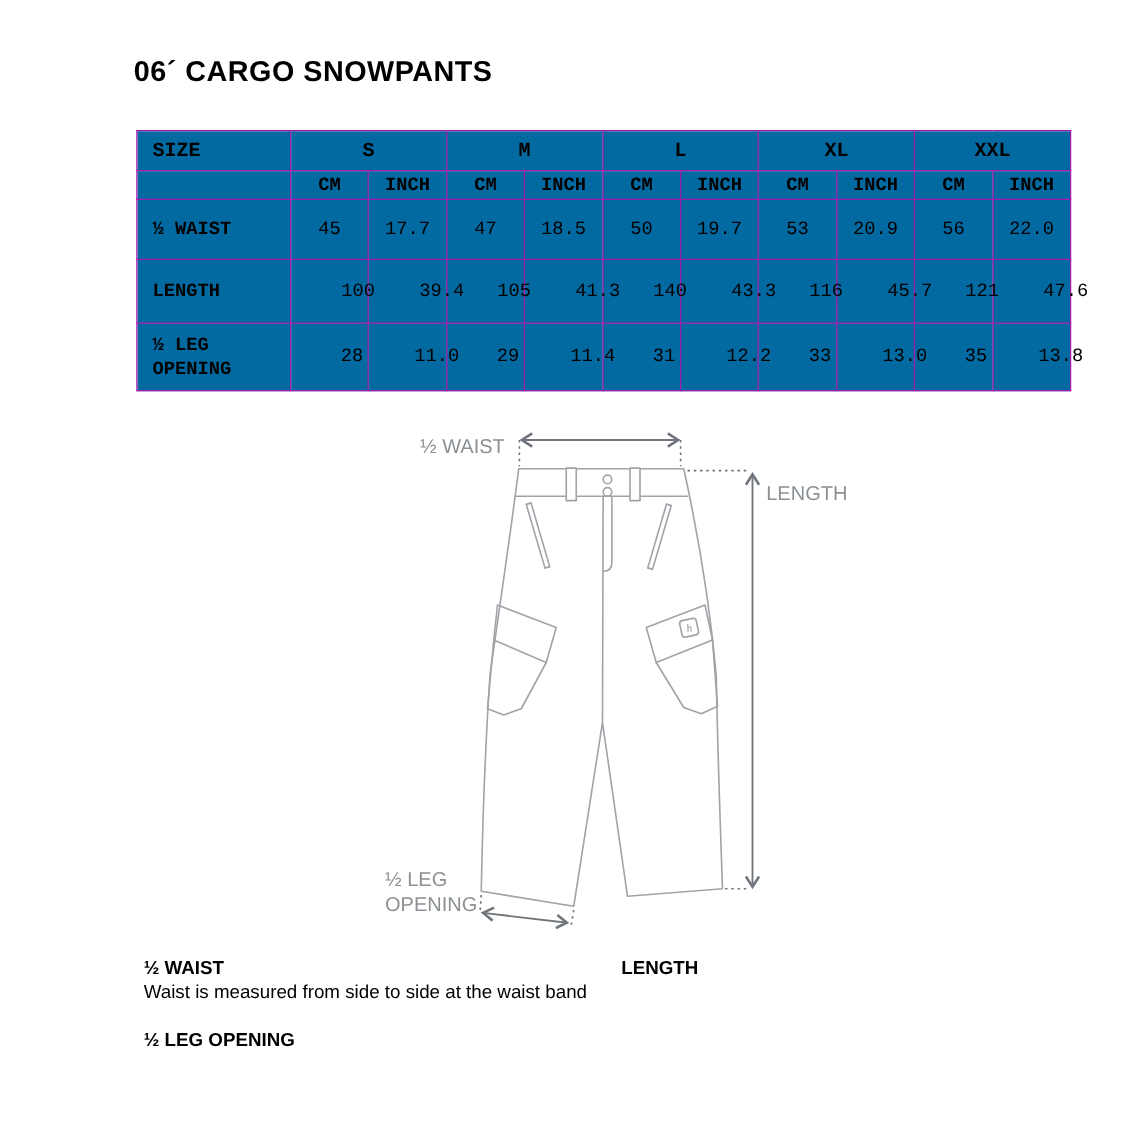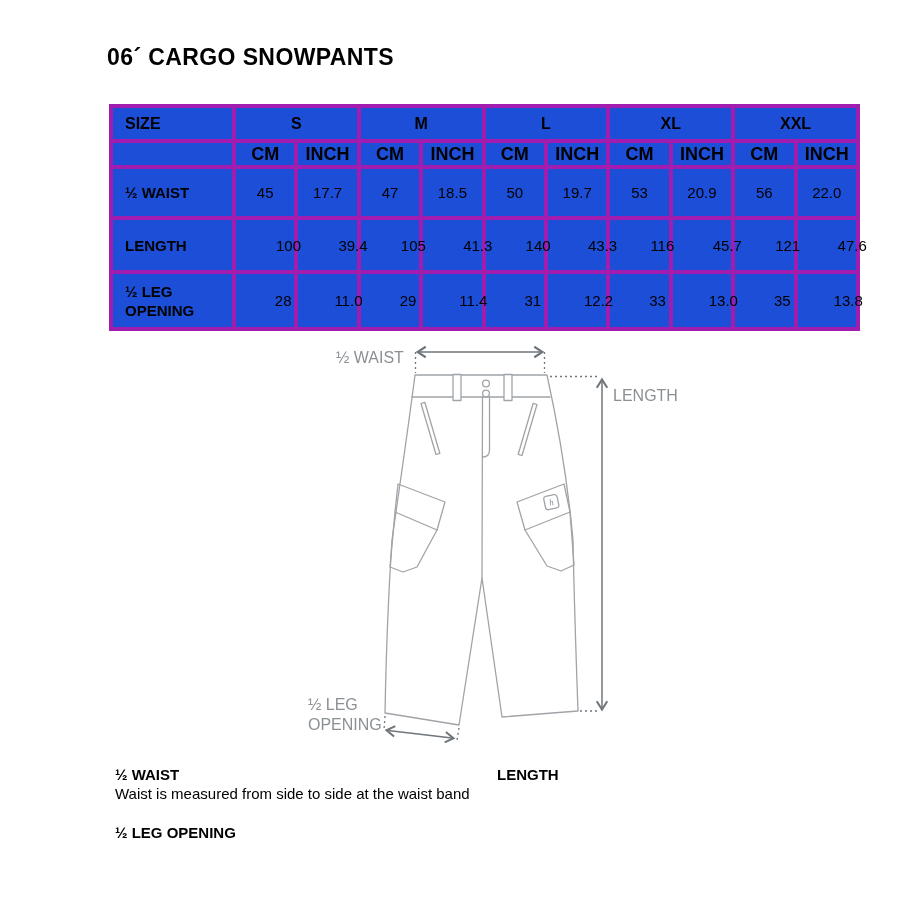--- a/index.html
+++ b/index.html
@@ -2,26 +2,26 @@
 <html><head>
 <meta charset="utf-8">
 <style>
   html,body{margin:0;padding:0;background:#fff;}
   .sheet{position:relative;width:900px;height:900px;background:#ffffff;overflow:hidden;
          font-family:"Liberation Sans",sans-serif;color:#000;margin-left:32px;}
   .page-title{position:absolute;left:75px;top:44px;font-size:23px;font-weight:bold;letter-spacing:.4px;}
 
   
   table.size-table{position:absolute;left:77px;top:104px;width:747px;border-collapse:collapse;table-layout:fixed;}
-  .size-table th,.size-table td{border:4px solid #a21caf;padding:0;margin:0;font-weight:normal;
-         text-align:center;vertical-align:middle;background:#1d4ed8;}
+  .size-table th,.size-table td{border:1px solid #a21caf;padding:0;margin:0;font-weight:normal;
+         text-align:center;vertical-align:middle;background:#0369a1;font-family:Liberation Mono, monospace;}
   .size-table col.c-label{width:123px;}
   .size-table col.c-val{width:62.4px;}
   tr.r-size  th{height:31px;font-size:16px;font-weight:bold;}
-  tr.r-unit  th,tr.r-unit td{height:22px;font-size:18px;font-weight:bold;}
+  tr.r-unit  th,tr.r-unit td{height:22px;font-size:15px;font-weight:bold;}
   tr.r-waist td,tr.r-waist th{height:47px;}
   tr.r-length td,tr.r-length th{height:50px;padding-left:40px;}
   tr.r-leg   td,tr.r-leg th{height:53px;padding-left:36px;}
   .row-label{text-align:left !important;padding-left:12px !important;font-size:15px;font-weight:bold !important;line-height:19px;}
   .size-h{text-align:left !important;padding-left:12px !important;font-size:16px;}
   .val{font-size:15px;}
 
   
   .diagram-svg{position:absolute;left:250px;top:340px;width:420px;height:430px;}
   .measure-label{position:absolute;color:#8b9094;font-size:16px;line-height:20px;white-space:pre;}

